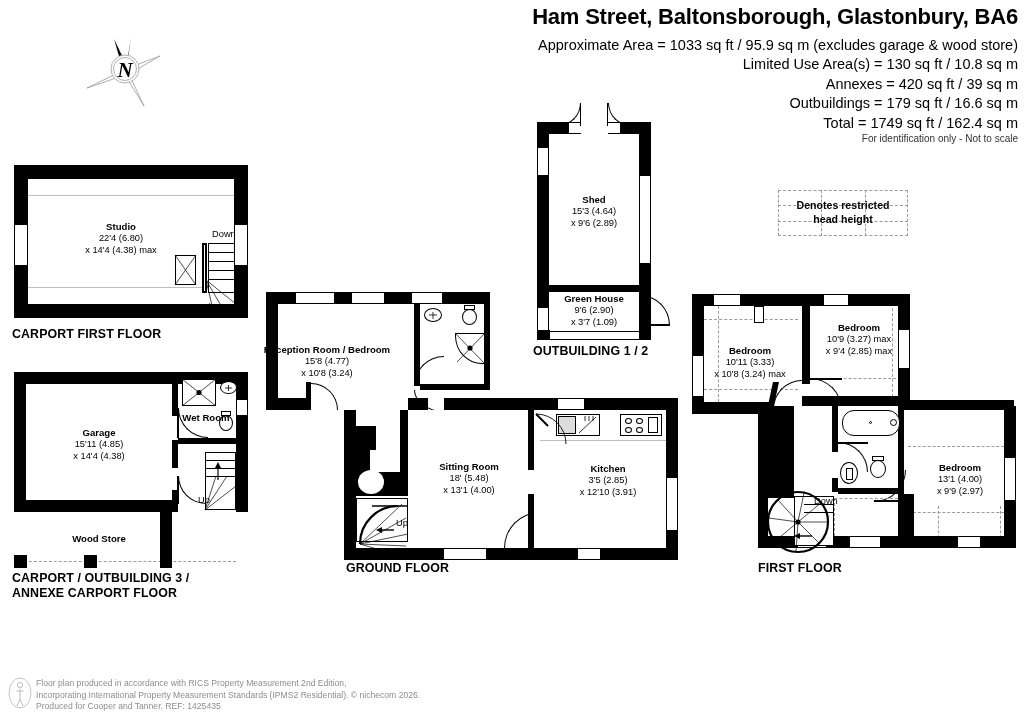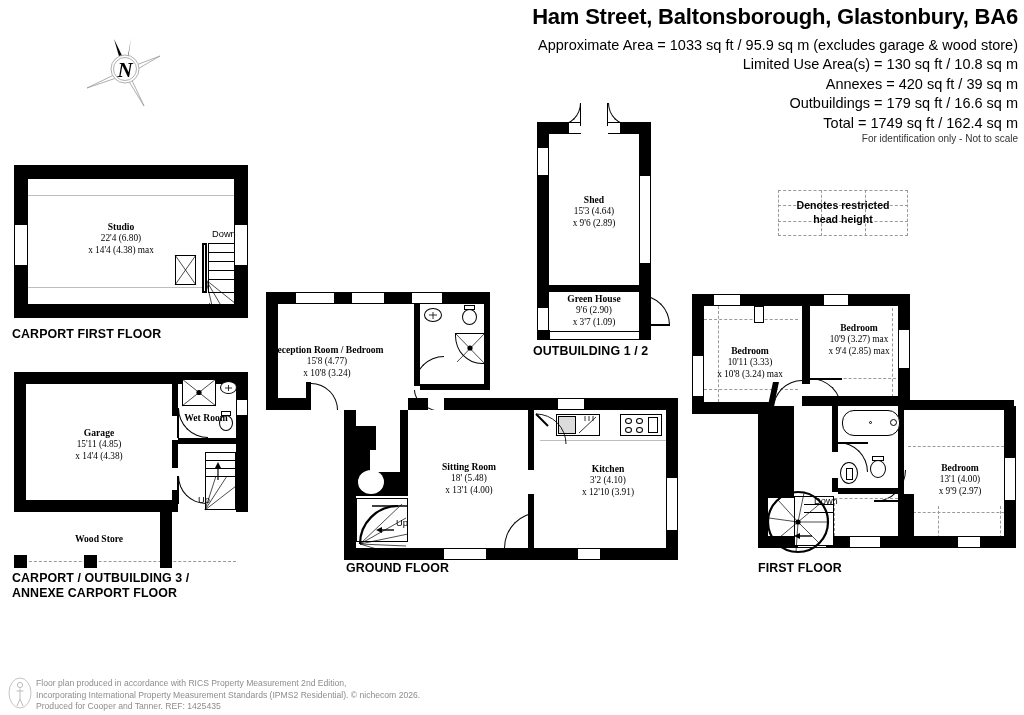--- a/index.html
+++ b/index.html
@@ -7,21 +7,21 @@
        font-family:"Liberation Sans","DejaVu Sans",sans-serif;color:#000;}
   
   #title{position:absolute;right:6px;top:4px;font-size:22px;font-weight:bold;letter-spacing:-0.2px;white-space:nowrap;}
   #areas{position:absolute;right:6px;top:36px;text-align:right;font-size:14.5px;line-height:19.4px;}
   #areas div{white-space:nowrap;}
   #notscale{position:absolute;right:6px;top:133px;font-size:10px;color:#333;white-space:nowrap;}
   
   .wall{position:absolute;background:#000;}
   .thin{position:absolute;background:#000;}
   .room{position:absolute;background:#fff;}
-  .lbl{position:absolute;text-align:center;font-size:9.3px;line-height:11.4px;white-space:nowrap;font-family:Liberation Serif, serif;}
+  .lbl{position:absolute;text-align:center;font-size:9.3px;line-height:11.4px;white-space:nowrap;}
   .lbl b{font-size:9.6px;font-weight:bold;}
   .floorlbl{position:absolute;font-size:12.4px;font-weight:bold;letter-spacing:0.1px;white-space:nowrap;}
   .floorlbl.two{line-height:15px;}
   
   .win{position:absolute;background:#fff;box-sizing:border-box;}
   .win.h{border-top:1.4px solid #000;border-bottom:1.4px solid #000;}
   .win.v{border-left:1.4px solid #000;border-right:1.4px solid #000;}
   
   .arc{position:absolute;border:1px solid #000;background:transparent;box-sizing:border-box;}
   .leaf{position:absolute;background:#000;}
@@ -388,21 +388,21 @@
   <div class="fixr" style="left:636px;top:427px;width:7px;height:6px;"></div>
   <div class="fix" style="left:648px;top:417px;width:10px;height:16px;"></div>
 
   <svg class="diag" style="left:534px;top:412px;width:36px;height:36px;">
     <path d="M2,2 A30,30 0 0 1 32,32" fill="none" stroke="#000" stroke-width="0.9"></path>
     <line x1="2" y1="2" x2="14" y2="14" stroke="#000" stroke-width="2"></line>
   </svg>
 
   <div class="lbl" style="left:552px;top:463px;width:112px;">
     <b>Kitchen</b><br>
-    <span>3'2 (4.10)</span><br>
+    <span>3'5 (2.85)</span><br>
     <span>x 12'10 (3.91)</span>
   </div>
 
   <div class="floorlbl" style="left:346px;top:561px;">GROUND FLOOR</div>
 </div>
 
 <div>
 
   <div class="room" style="left:692px;top:294px;width:116px;height:120px;"></div>
   <div class="hgrid" style="left:704px;top:306px;width:94px;height:96px;">

